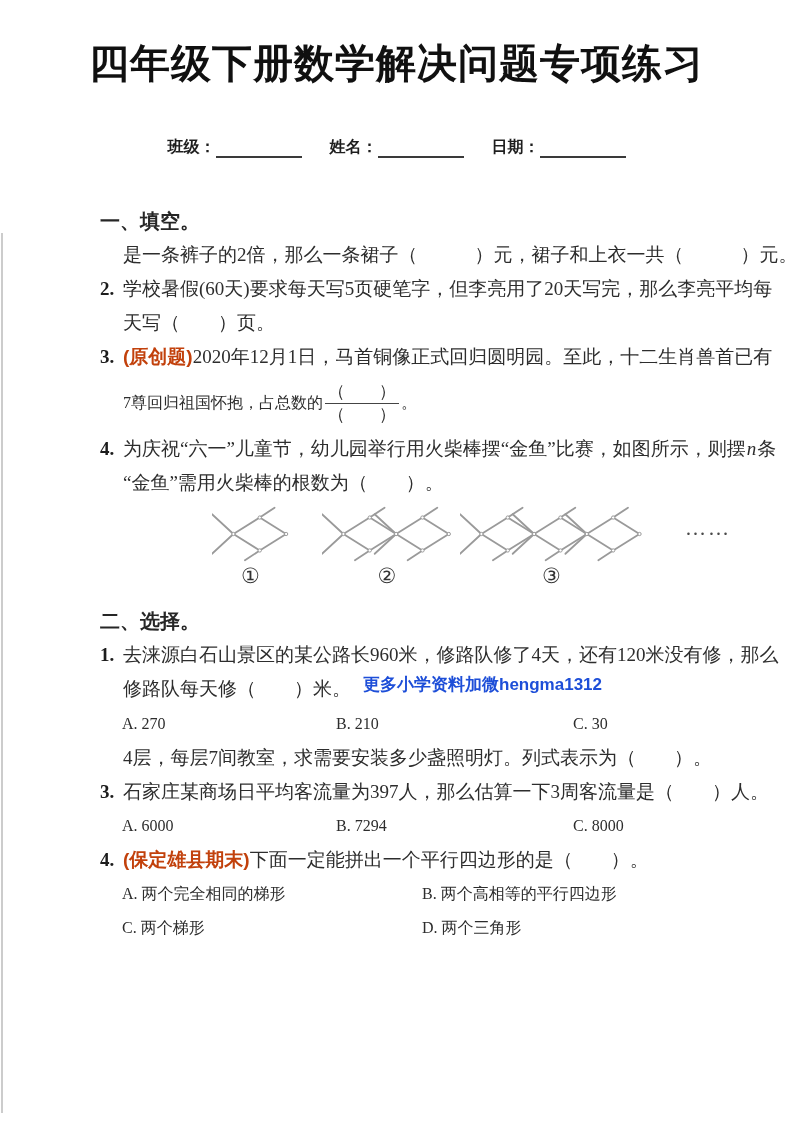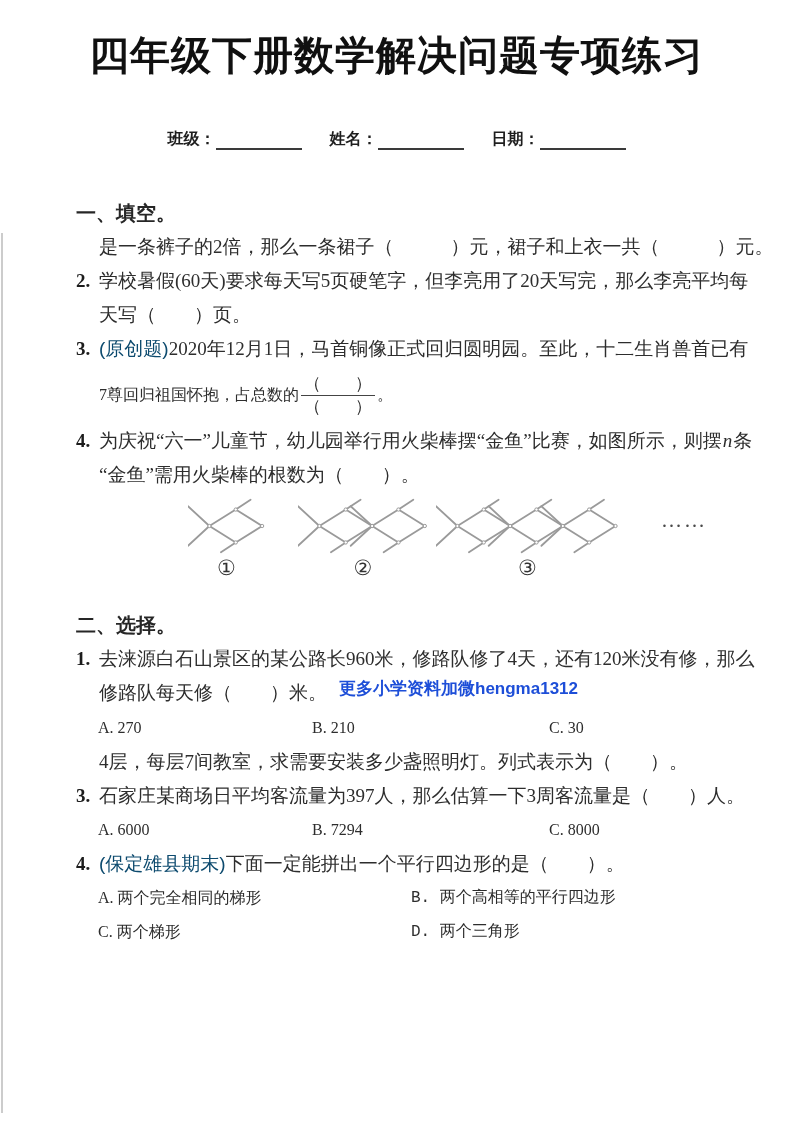--- a/index.html
+++ b/index.html
@@ -3,51 +3,51 @@
 <meta charset="utf-8">
 <style>
   html,body{margin:0;padding:0;}
   body{
     width:793px;height:1122px;position:relative;overflow:hidden;
     background:#ffffff;color:#2d2d2d;
     font-family:"Liberation Serif","DejaVu Serif",serif;
   }
   .scan-edge{position:absolute;left:1px;top:233px;width:2px;height:880px;background:#cccccc;}
   .title{
-    padding-top:32px;margin:0;text-align:center;
+    padding-top:40px;margin:0;text-align:center;
     font-family:"Liberation Sans","DejaVu Sans",sans-serif;
     font-weight:900;font-size:40px;letter-spacing:1px;color:#101010;line-height:46px;
   }
   .fields{
     margin-top:46px;display:flex;justify-content:center;gap:28px;
     font-family:"Liberation Sans","DejaVu Sans",sans-serif;
     font-weight:700;font-size:16px;color:#1e1e1e;height:26px;
   }
   .field{display:flex;align-items:flex-end;}
   .blank{display:inline-block;width:86px;border-bottom:2px solid #3a3a3a;height:22px;}
-  .content{padding:0 54px 0 76px;}
+  .content{padding:0 54px 0 100px;}
   .sec-heading{margin-top:46px;font-size:20px;line-height:34px;color:#262626;font-weight:600;}
   .line{font-size:19px;line-height:34px;white-space:nowrap;color:#2d2d2d;}
   .qnum{display:inline-block;width:23px;font-weight:700;color:#1c1c1c;}
   .indent{padding-left:23px;}
   .line i{font-style:italic;padding:0 1px;}
-  .line b{font-family:"Liberation Sans","DejaVu Sans",sans-serif;font-weight:400;color:#0c4a6e;}
+  .line b{font-family:"Liberation Sans","DejaVu Sans",sans-serif;font-weight:700;color:#c2410c;}
   .frac-line{height:58px;display:flex;align-items:center;white-space:nowrap;}
   .frac{display:inline-block;text-align:center;font-size:17px;line-height:1.15;margin:0 2px;vertical-align:middle;}
   .frac .num{display:block;border-bottom:1.6px solid #444;padding:0 3px 1px 3px;}
   .frac .den{display:block;padding-top:1px;}
   .figures{position:relative;height:96px;margin-top:4px;}
   .figures svg{position:absolute;top:2px;}
   .fish-stroke{stroke:#9a9a9a;stroke-width:2.2;stroke-linecap:round;fill:none;}
   .fig-label{position:absolute;top:60px;text-align:center;font-size:21px;color:#333;}
   .fig-dots{position:absolute;top:12px;font-size:21px;letter-spacing:2px;color:#4a4a4a;}
   .opts{position:relative;height:34px;font-size:16px;line-height:34px;}
   .opt{position:absolute;white-space:nowrap;}
   .opt-a{left:22px;}.opt-b{left:236px;}.opt-c{left:473px;}
-  .opt-b2{left:335px;font-family:Liberation Mono, monospace;}
+  .opt-b2{left:322px;}
   .watermark{
     font-family:"Liberation Sans","DejaVu Sans",sans-serif;
     font-weight:700;font-size:17px;color:#1d4ed8;
     margin-left:12px;position:relative;top:-5px;letter-spacing:0;
   }
   .footer{
     position:absolute;left:0;top:1140px;width:100%;text-align:center;
     font-family:"Liberation Sans","DejaVu Sans",sans-serif;
     font-weight:700;font-size:17px;letter-spacing:9px;color:#222;
   }
@@ -174,21 +174,21 @@
         <circle cx="186" cy="14" r="2" fill="#ffffff" stroke="#9a9a9a" stroke-width="1.2"></circle>
         <circle cx="218" cy="34" r="2" fill="#ffffff" stroke="#9a9a9a" stroke-width="1.2"></circle>
         <circle cx="186" cy="54" r="2" fill="#ffffff" stroke="#9a9a9a" stroke-width="1.2"></circle>
       </svg>
     <span class="fig-dots" style="left:585px">……</span>
     <span class="fig-label" style="left:112px;width:77px">①</span>
     <span class="fig-label" style="left:222px;width:130px">②</span>
     <span class="fig-label" style="left:360px;width:183px">③</span>
   </div>
 
-  <div class="sec-heading" style="margin-top:16px">二、选择。</div>
+  <div class="sec-heading" style="margin-top:4px">二、选择。</div>
 
   <div class="line"><span class="qnum">1.</span><span>去涞源白石山景区的某公路长960米，修路队修了4天，还有120米没有修，那么</span></div>
   <div class="line indent"><span>修路队每天修（　　）米。</span><span class="watermark">更多小学资料加微hengma1312</span></div>
   <div class="opts">
     <span class="opt opt-a">A. 270</span>
     <span class="opt opt-b">B. 210</span>
     <span class="opt opt-c">C. 30</span>
   </div>
 
   <div class="line indent">4层，每层7间教室，求需要安装多少盏照明灯。列式表示为（　　）。</div>

